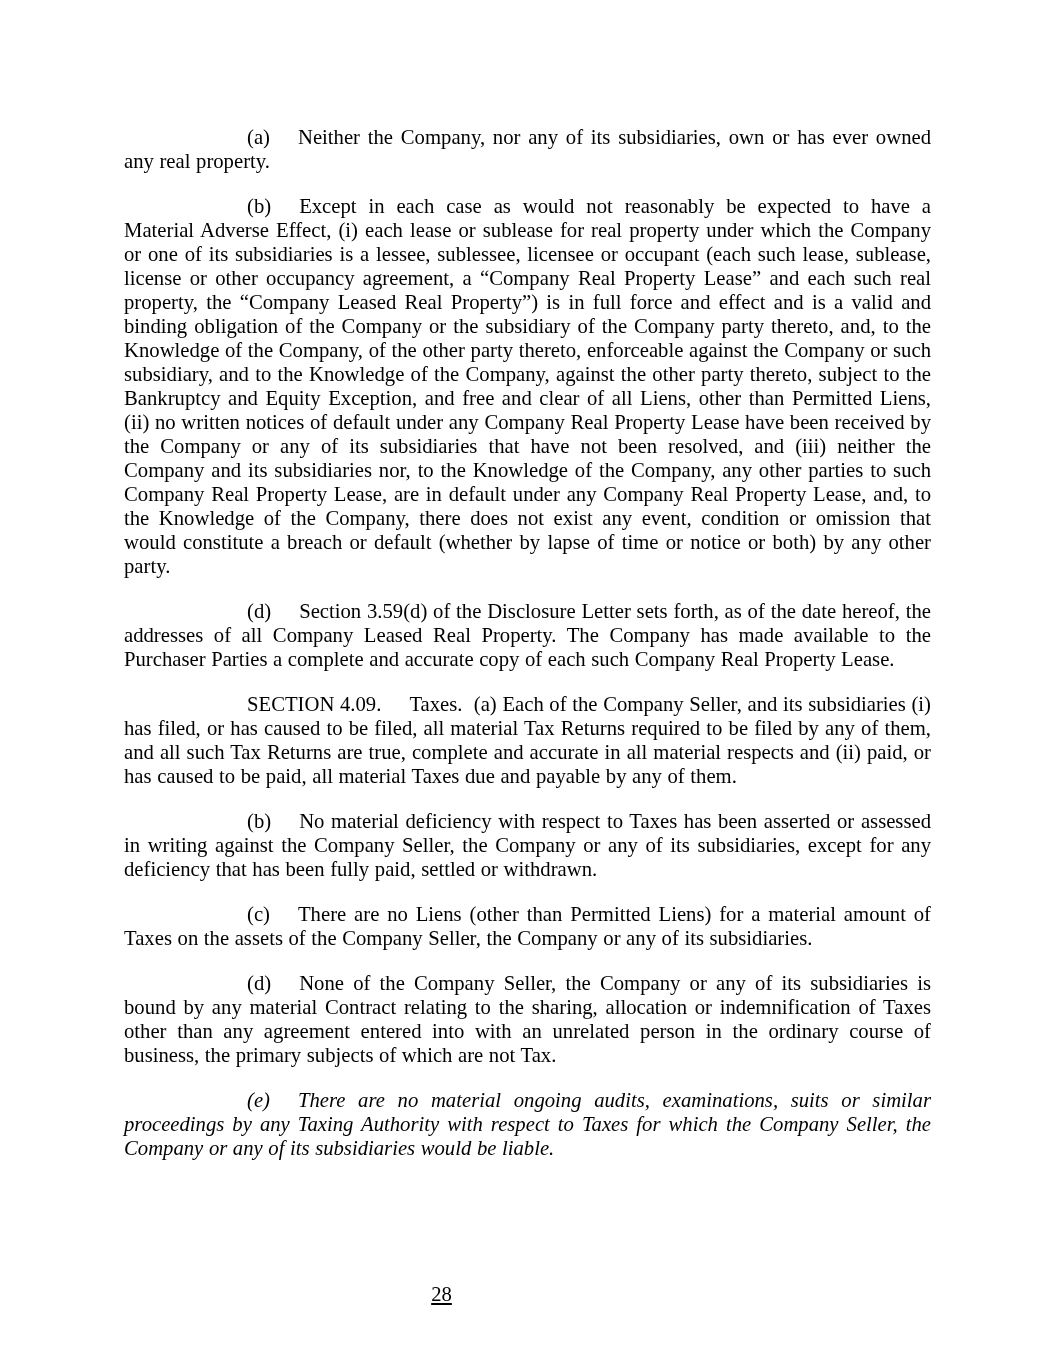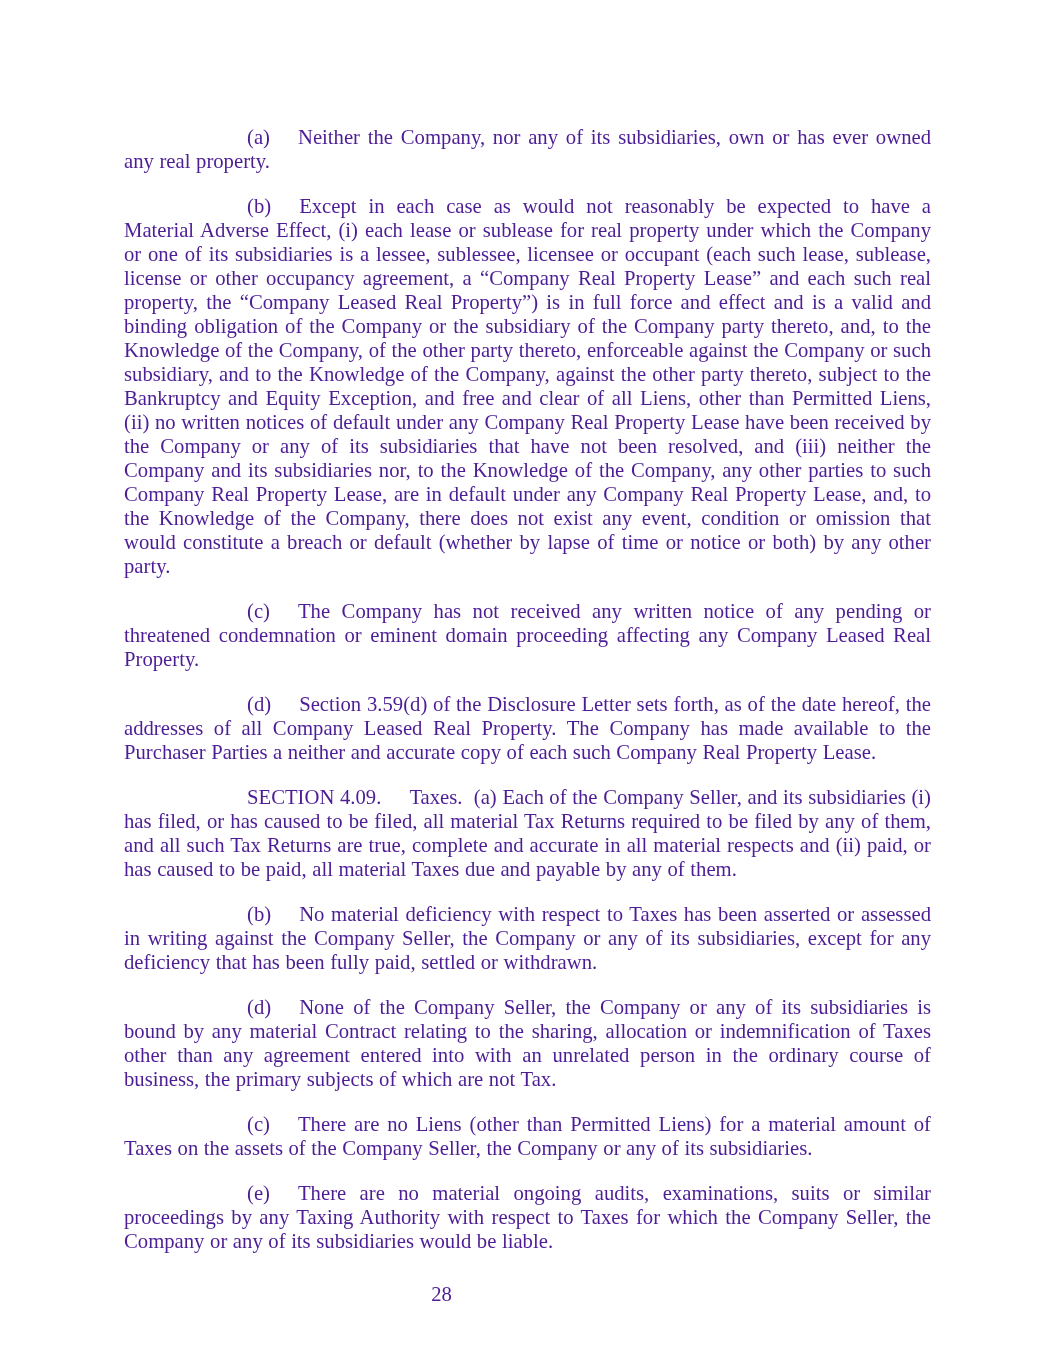--- a/index.html
+++ b/index.html
@@ -6,90 +6,88 @@
     margin: 0;
     padding: 0;
     background: #e8e8e8;
     font-family: "Liberation Serif", "DejaVu Serif", serif;
   }
   .page {
     position: relative;
     width: 1055px;
     height: 1365px;
     background: #ffffff;
-    color: #4c1d95;
+    color: #000000;
     margin: 0 auto;
     overflow: hidden;
   }
   .content {
     position: absolute;
     left: 124px;
     top: 125px;
     width: 807px;
   }
   p.para {
     margin: 0 0 21px 0;
     font-size: 20.7px;
     line-height: 24px;
     text-align: justify;
     text-indent: 123px;
     word-spacing: 0.02em;
   }
-  p.para:last-child { margin-bottom: 0; }
+  p.para:last-child { margin-bottom: 0; font-style: italic; }
   .tab {
     display: inline-block;
     width: 28px;
   }
   .u { }
   .page-number {
     position: absolute;
     top: 1282px;
     left: 0;
     width: 883px;
     text-align: center;
     font-size: 20.7px;
     line-height: 24px;
+    text-decoration: underline;
   }
 </style>
 </head>
 <body>
 
 <div class="page">
   <div class="content">
 
     <p class="para">
       <span>(a)</span><span class="tab"></span><span>Neither the Company, nor any of its subsidiaries, own or has ever owned any real property.</span>
     </p>
 
     <p class="para">
       <span>(b)</span><span class="tab"></span><span>Except in each case as would not reasonably be expected to have a Material Adverse Effect, (i) each lease or sublease for real property under which the Company or one of its subsidiaries is a lessee, sublessee, licensee or occupant (each such lease, sublease, license or other occupancy agreement, a “</span><span class="u">Company Real Property Lease</span><span>” and each such real property, the “</span><span class="u">Company Leased Real Property</span><span>”) is in full force and effect and is a valid and binding obligation of the Company or the subsidiary of the Company party thereto, and, to the Knowledge of the Company, of the other party thereto, enforceable against the Company or such subsidiary, and to the Knowledge of the Company, against the other party thereto, subject to the Bankruptcy and Equity Exception, and free and clear of all Liens, other than Permitted Liens, (ii) no written notices of default under any Company Real Property Lease have been received by the Company or any of its subsidiaries that have not been resolved, and (iii) neither the Company and its subsidiaries nor, to the Knowledge of the Company, any other parties to such Company Real Property Lease, are in default under any Company Real Property Lease, and, to the Knowledge of the Company, there does not exist any event, condition or omission that would constitute a breach or default (whether by lapse of time or notice or both) by any other party.</span>
     </p>
 
-    <p class="para">
-      <span>(c)</span><span class="tab"></span><span>The Company has not received any written notice of any pending or threatened condemnation or eminent domain proceeding affecting any Company Leased Real Property.</span>
-    </p>
 
     <p class="para">
-      <span>(d)</span><span class="tab"></span><span class="u">Section 3.59(d)</span><span> of the Disclosure Letter sets forth, as of the date hereof, the addresses of all Company Leased Real Property. The Company has made available to the Purchaser Parties a neither and accurate copy of each such Company Real Property Lease.</span>
+      <span>(d)</span><span class="tab"></span><span class="u">Section 3.59(d)</span><span> of the Disclosure Letter sets forth, as of the date hereof, the addresses of all Company Leased Real Property. The Company has made available to the Purchaser Parties a complete and accurate copy of each such Company Real Property Lease.</span>
     </p>
 
     <p class="para">
       <span>SECTION 4.09.</span><span class="tab"></span><span class="u">Taxes</span><span>.&nbsp; (a) Each of the Company Seller, and its subsidiaries (i) has filed, or has caused to be filed, all material Tax Returns required to be filed by any of them, and all such Tax Returns are true, complete and accurate in all material respects and (ii) paid, or has caused to be paid, all material Taxes due and payable by any of them.</span>
     </p>
 
     <p class="para">
       <span>(b)</span><span class="tab"></span><span>No material deficiency with respect to Taxes has been asserted or assessed in writing against the Company Seller, the Company or any of its subsidiaries, except for any deficiency that has been fully paid, settled or withdrawn.</span>
     </p>
 
     <p class="para">
-      <span>(d)</span><span class="tab"></span><span>None of the Company Seller, the Company or any of its subsidiaries is bound by any material Contract relating to the sharing, allocation or indemnification of Taxes other than any agreement entered into with an unrelated person in the ordinary course of business, the primary subjects of which are not Tax.</span>
+      <span>(c)</span><span class="tab"></span><span>There are no Liens (other than Permitted Liens) for a material amount of Taxes on the assets of the Company Seller, the Company or any of its subsidiaries.</span>
     </p>
 
     <p class="para">
-      <span>(c)</span><span class="tab"></span><span>There are no Liens (other than Permitted Liens) for a material amount of Taxes on the assets of the Company Seller, the Company or any of its subsidiaries.</span>
+      <span>(d)</span><span class="tab"></span><span>None of the Company Seller, the Company or any of its subsidiaries is bound by any material Contract relating to the sharing, allocation or indemnification of Taxes other than any agreement entered into with an unrelated person in the ordinary course of business, the primary subjects of which are not Tax.</span>
     </p>
 
     <p class="para">
       <span>(e)</span><span class="tab"></span><span>There are no material ongoing audits, examinations, suits or similar proceedings by any Taxing Authority with respect to Taxes for which the Company Seller, the Company or any of its subsidiaries would be liable.</span>
     </p>
 
   </div>
 
   <div class="page-number">28</div>
 </div>

